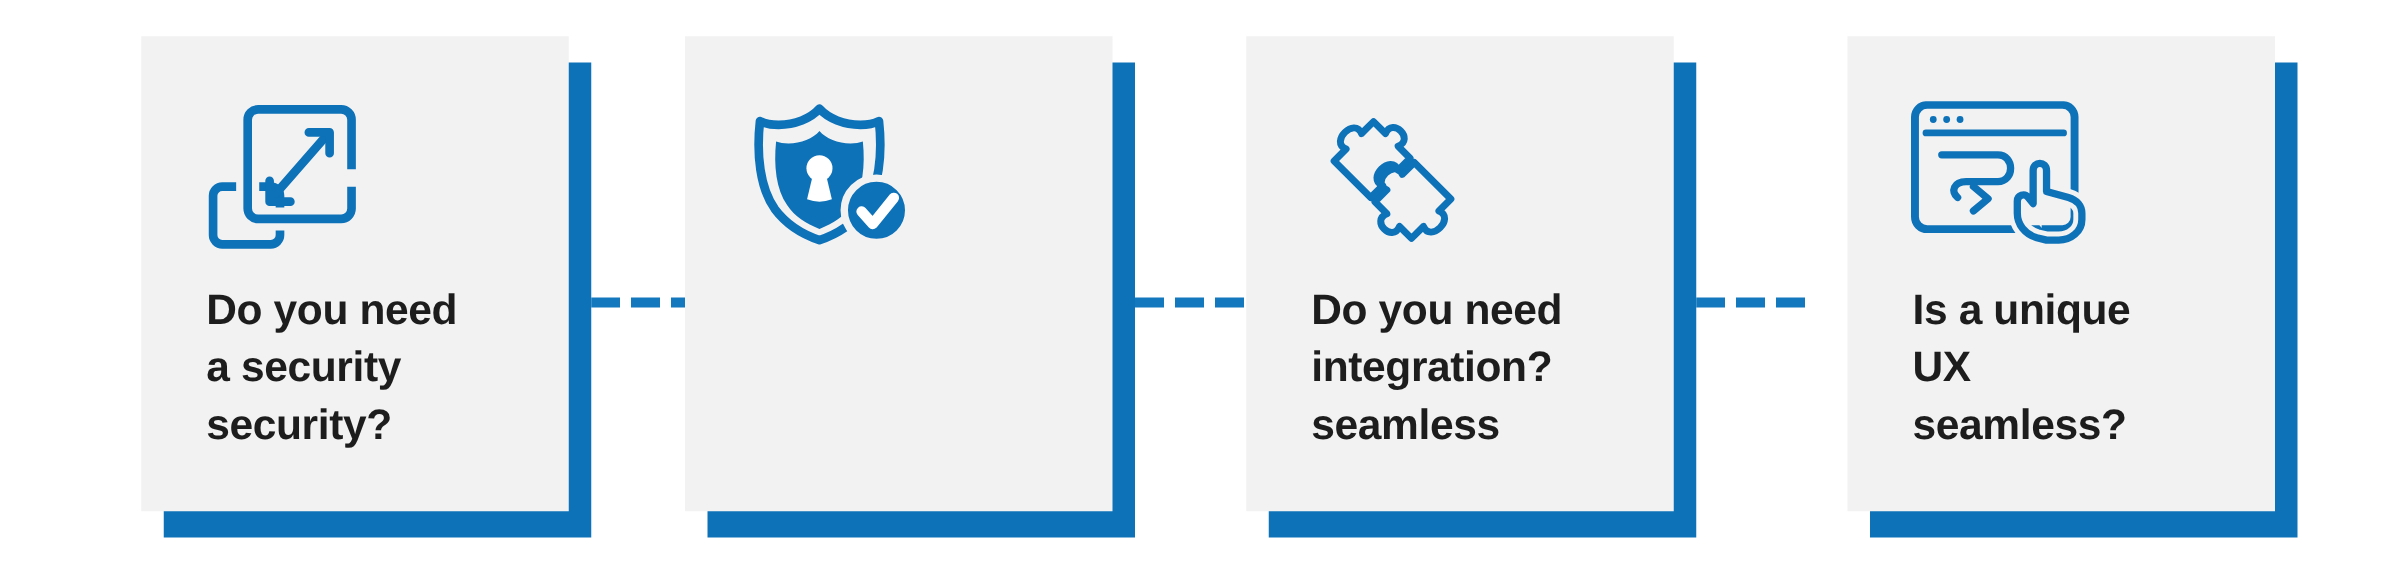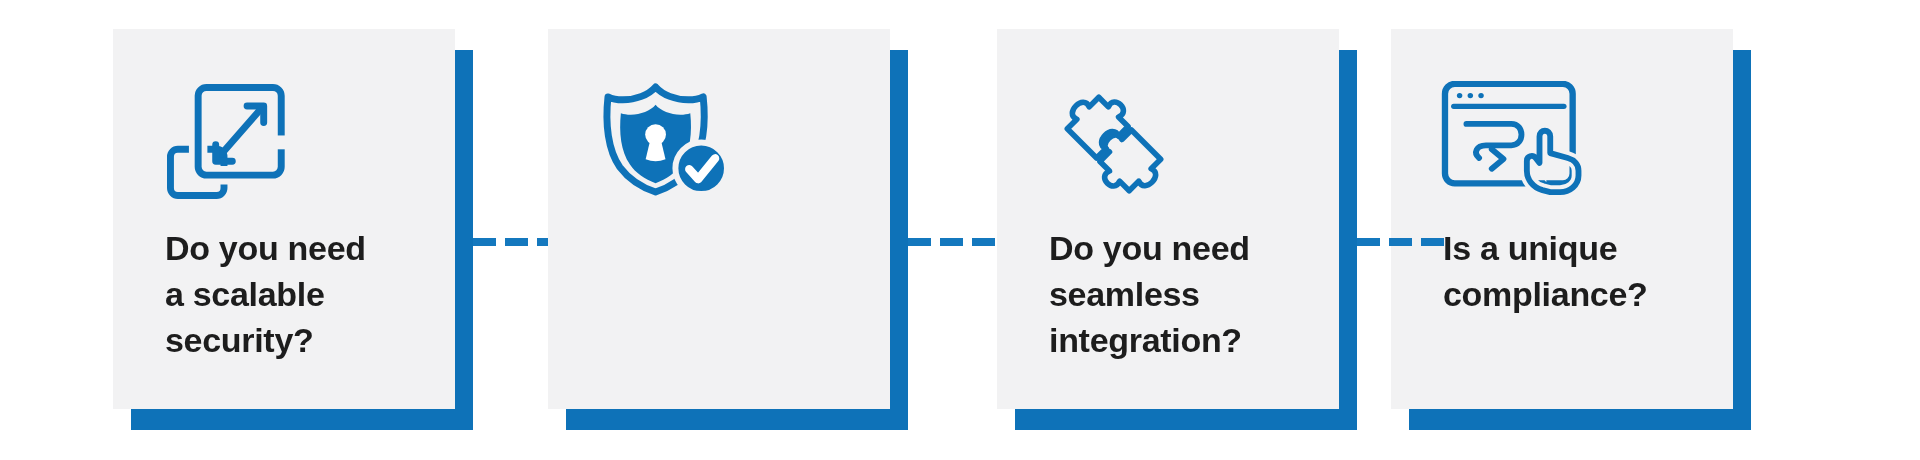--- a/index.html
+++ b/index.html
@@ -65,21 +65,21 @@
         <rect x="38" y="7" width="90" height="95" rx="9" class="case" stroke-width="20"></rect>
         <rect x="38" y="7" width="90" height="95" rx="9" class="stk" stroke-width="7.5"></rect>
         <line x1="128" y1="59" x2="128" y2="74" class="case" stroke-width="11"></line>
         <line x1="58" y1="85" x2="107" y2="29" class="stk" stroke-width="7.5"></line>
         <polyline points="91,27 109,27 109,45" class="stk" stroke-width="7.5" stroke-linejoin="miter" stroke-linecap="butt"></polyline>
         <polyline points="57,69 57,87 75,87" class="stk" stroke-width="7.5" stroke-linejoin="miter" stroke-linecap="butt"></polyline>
       </svg>
     </span>
     <div class="q">
       <div>Do you need</div>
-      <div>a scalable</div>
+      <div>a security</div>
       <div>security?</div>
     </div>
   </div>
 
   <div class="card" style="left:548px">
     <span class="icon">
       <svg width="133" height="117" viewBox="0 0 134 118">
         <path d="M58,6 C65,14 78,19 91,19 C97,19 102,18 106,16 C109,43 106,70 94,87 C85,99 73,107 58,112 C43,107 31,99 22,87 C10,70 7,43 10,16 C14,18 19,19 25,19 C38,19 51,14 58,6 Z" class="stk" stroke-width="7"></path>
         <path d="M58,24 C53,30 43,34 33,34 C29,34 26,33.5 23,32.5 C21,52 23,71 32,84 C38,93 47,99 58,103 C69,99 78,93 84,84 C93,71 95,52 93,32.5 C90,33.5 87,34 83,34 C73,34 63,30 58,24 Z" class="fil"></path>
         <circle cx="58" cy="54" r="10.5" class="cut"></circle>
@@ -94,42 +94,43 @@
     <span class="icon">
       <svg width="134" height="126" viewBox="0 0 160 150">
         <g transform="translate(80 75) rotate(-45) scale(0.95) translate(-75 -71)">
           <path d="M47,74 H64 C57,57 93,57 86,74 H103 V126 H86 C93,143 57,143 64,126 H47 V109 C30,116 30,84 47,91 V74 Z" class="stk" stroke-width="7"></path>
           <path d="M47,16 H64 C57,-1 93,-1 86,16 H103 V33 C120,26 120,58 103,51 V68 H86 C93,51 57,51 64,68 H47 Z" class="stk" stroke-width="7"></path>
         </g>
       </svg>
     </span>
     <div class="q">
       <div>Do you need</div>
+      <div>integration?</div>
       <div>seamless</div>
-      <div>integration?</div>
     </div>
   </div>
 
-  <div class="card" style="left:1391px">
+  <div class="card" style="left:1478px">
     <span class="icon">
       <svg width="160" height="115" viewBox="0 0 164 118">
         <rect x="4" y="3" width="131" height="102" rx="10" class="stk" stroke-width="6.5"></rect>
         <circle cx="19" cy="15" r="2.8" class="fil"></circle>
         <circle cx="30" cy="15" r="2.8" class="fil"></circle>
         <circle cx="41" cy="15" r="2.8" class="fil"></circle>
         <line x1="13" y1="26" x2="126" y2="26" class="stk" stroke-width="5.5"></line>
         <path d="M26,44 H72 C86,44 86,66 72,66 H46 C36,66 33,74 39,79" class="stk" stroke-width="6"></path>
         <path d="M52,70 L64,80 L52,90" class="stk" stroke-width="6"></path>
         <path d="M104,112 C94,109 88,101 88,92 L88,82 C88,77 94,75 97,79 L101,84 L101,57 C101,49 112,49 112,57 L112,74 L130,79 C137,81 141,86 141,92 L141,97 C141,107 132,114 122,114 L112,114 Z" class="case" stroke-width="14"></path>
         <path d="M104,112 C94,109 88,101 88,92 L88,82 C88,77 94,75 97,79 L101,84 L101,57 C101,49 112,49 112,57 L112,74 L130,79 C137,81 141,86 141,92 L141,97 C141,107 132,114 122,114 L112,114 Z" fill="#f2f2f3" class="stk" stroke-width="6"></path>
       </svg>
     </span>
     <div class="q">
       <div>Is a unique</div>
-      <div>compliance?</div>
+      <div>UX</div>
+      <div>seamless?</div>
     </div>
   </div>
 
   <div class="connector" style="left:473px;width:75px"></div>
   <div class="connector" style="left:908px;width:89px"></div>
   <div class="connector" style="left:1357px;width:90px"></div>
 
 </div>
 
 </body></html>

